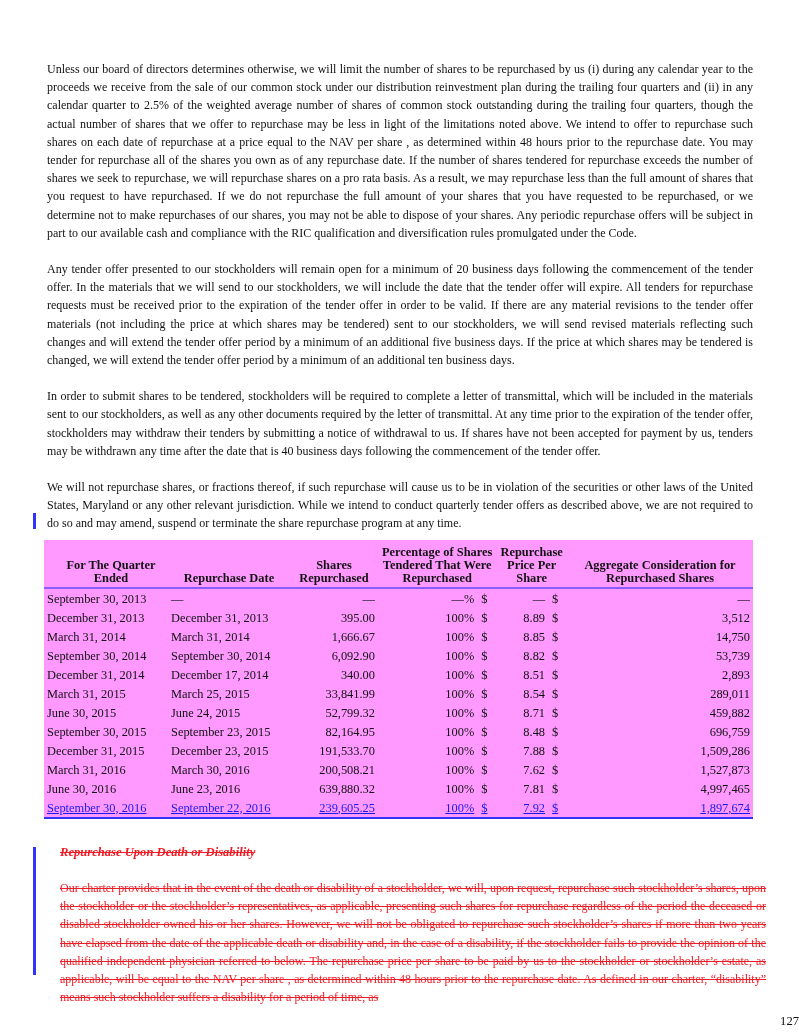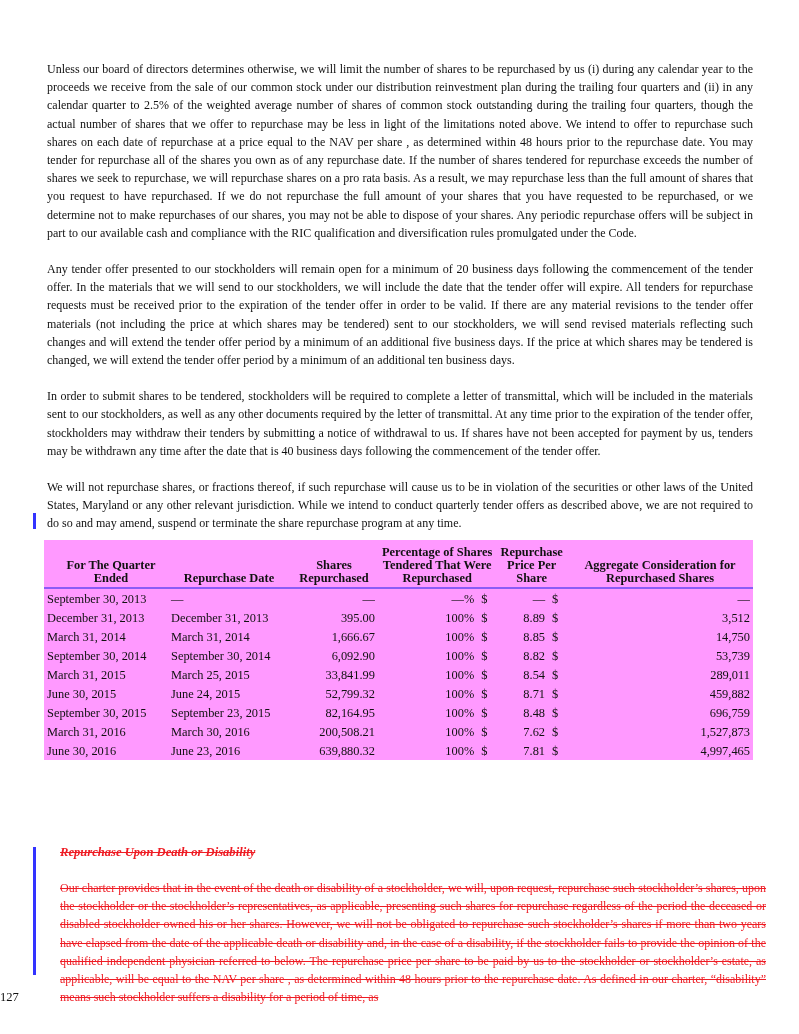--- a/index.html
+++ b/index.html
@@ -34,21 +34,21 @@
   table.tender tr.ins-row td { color: #1a1aee; text-decoration: underline; }
   table.tender tr.ins-row { border-bottom: 2px solid #3333ff; }
 
   .deleted-block { position: absolute; left: 60px; top: 843px; width: 706px; }
   .deleted-block .head {
     font-weight: bold; font-style: italic; font-size: 12.6px; line-height: 18px;
     color: #ee1c24; text-decoration: line-through;
   }
   .deleted-block p.para { color: #ee1c24; text-decoration: line-through; }
   .pagenum {
-    position: absolute; top: 990px; left: 0; width: 799px; text-align: left;
+    position: absolute; top: 1014px; left: 0; width: 799px; text-align: right;
     font-size: 12.6px;
   }
 </style>
 </head>
 <body>
 
 <div class="page">
   <p class="para">Unless our board of directors determines otherwise, we will limit the number of shares to be repurchased by us (i) during any calendar year to the proceeds we receive from the sale of our common stock under our distribution reinvestment plan during the trailing four quarters and (ii) in any calendar quarter to 2.5% of the weighted average number of shares of common stock outstanding during the trailing four quarters, though the actual number of shares that we offer to repurchase may be less in light of the limitations noted above. We intend to offer to repurchase such shares on each date of repurchase at a price equal to the NAV per share , as determined within 48 hours prior to the repurchase date. You may tender for repurchase all of the shares you own as of any repurchase date. If the number of shares tendered for repurchase exceeds the number of shares we seek to repurchase, we will repurchase shares on a pro rata basis. As a result, we may repurchase less than the full amount of shares that you request to have repurchased. If we do not repurchase the full amount of your shares that you have requested to be repurchased, or we determine not to make repurchases of our shares, you may not be able to dispose of your shares. Any periodic repurchase offers will be subject in part to our available cash and compliance with the RIC qualification and diversification rules promulgated under the Code.</p>
   <div class="gap"></div>
   <p class="para">Any tender offer presented to our stockholders will remain open for a minimum of 20 business days following the commencement of the tender offer. In the materials that we will send to our stockholders, we will include the date that the tender offer will expire. All tenders for repurchase requests must be received prior to the expiration of the tender offer in order to be valid. If there are any material revisions to the tender offer materials (not including the price at which shares may be tendered) sent to our stockholders, we will send revised materials reflecting such changes and will extend the tender offer period by a minimum of an additional five business days. If the price at which shares may be tendered is changed, we will extend the tender offer period by a minimum of an additional ten business days.</p>
@@ -110,20 +110,30 @@
         <td>September 30, 2014</td>
         <td>September 30, 2014</td>
         <td class="r">6,092.90</td>
         <td class="r">100%</td>
         <td class="dollar">$</td>
         <td class="r">8.82</td>
         <td class="dollar">$</td>
         <td class="r">53,739</td>
       </tr>
       <tr>
+        <td>December 31, 2014</td>
+        <td>December 17, 2014</td>
+        <td class="r">340.00</td>
+        <td class="r">100%</td>
+        <td class="dollar">$</td>
+        <td class="r">8.51</td>
+        <td class="dollar">$</td>
+        <td class="r">2,893</td>
+      </tr>
+      <tr>
         <td>March 31, 2015</td>
         <td>March 25, 2015</td>
         <td class="r">33,841.99</td>
         <td class="r">100%</td>
         <td class="dollar">$</td>
         <td class="r">8.54</td>
         <td class="dollar">$</td>
         <td class="r">289,011</td>
       </tr>
       <tr>
@@ -140,39 +150,59 @@
         <td>September 30, 2015</td>
         <td>September 23, 2015</td>
         <td class="r">82,164.95</td>
         <td class="r">100%</td>
         <td class="dollar">$</td>
         <td class="r">8.48</td>
         <td class="dollar">$</td>
         <td class="r">696,759</td>
       </tr>
       <tr>
+        <td>December 31, 2015</td>
+        <td>December 23, 2015</td>
+        <td class="r">191,533.70</td>
+        <td class="r">100%</td>
+        <td class="dollar">$</td>
+        <td class="r">7.88</td>
+        <td class="dollar">$</td>
+        <td class="r">1,509,286</td>
+      </tr>
+      <tr>
         <td>March 31, 2016</td>
         <td>March 30, 2016</td>
         <td class="r">200,508.21</td>
         <td class="r">100%</td>
         <td class="dollar">$</td>
         <td class="r">7.62</td>
         <td class="dollar">$</td>
         <td class="r">1,527,873</td>
       </tr>
       <tr>
         <td>June 30, 2016</td>
         <td>June 23, 2016</td>
         <td class="r">639,880.32</td>
         <td class="r">100%</td>
         <td class="dollar">$</td>
         <td class="r">7.81</td>
         <td class="dollar">$</td>
         <td class="r">4,997,465</td>
       </tr>
+      <tr class="ins-row">
+        <td>September 30, 2016</td>
+        <td>September 22, 2016</td>
+        <td class="r">239,605.25</td>
+        <td class="r">100%</td>
+        <td class="dollar">$</td>
+        <td class="r">7.92</td>
+        <td class="dollar">$</td>
+        <td class="r">1,897,674</td>
+      </tr>
     </tbody>
 </table>
 
 <div class="changebar" style="top:847px;height:128px;"></div>
 
 <div class="deleted-block">
   <div class="head">Repurchase Upon Death or Disability</div>
   <div class="gap"></div>
   <p class="para">Our charter provides that in the event of the death or disability of a stockholder, we will, upon request, repurchase such stockholder’s shares, upon the stockholder or the stockholder’s representatives, as applicable, presenting such shares for repurchase regardless of the period the deceased or disabled stockholder owned his or her shares. However, we will not be obligated to repurchase such stockholder’s shares if more than two years have elapsed from the date of the applicable death or disability and, in the case of a disability, if the stockholder fails to provide the opinion of the qualified independent physician referred to below. The repurchase price per share to be paid by us to the stockholder or stockholder’s estate, as applicable, will be equal to the NAV per share , as determined within 48 hours prior to the repurchase date. As defined in our charter, “disability” means such stockholder suffers a disability for a period of time, as</p>
 </div>

